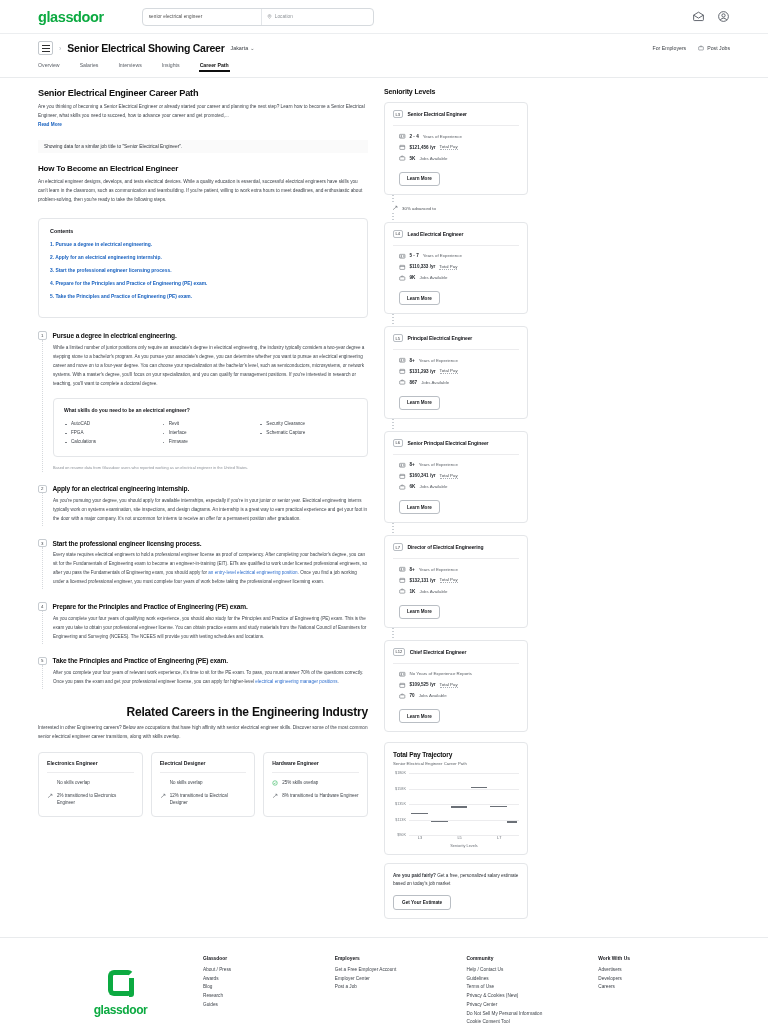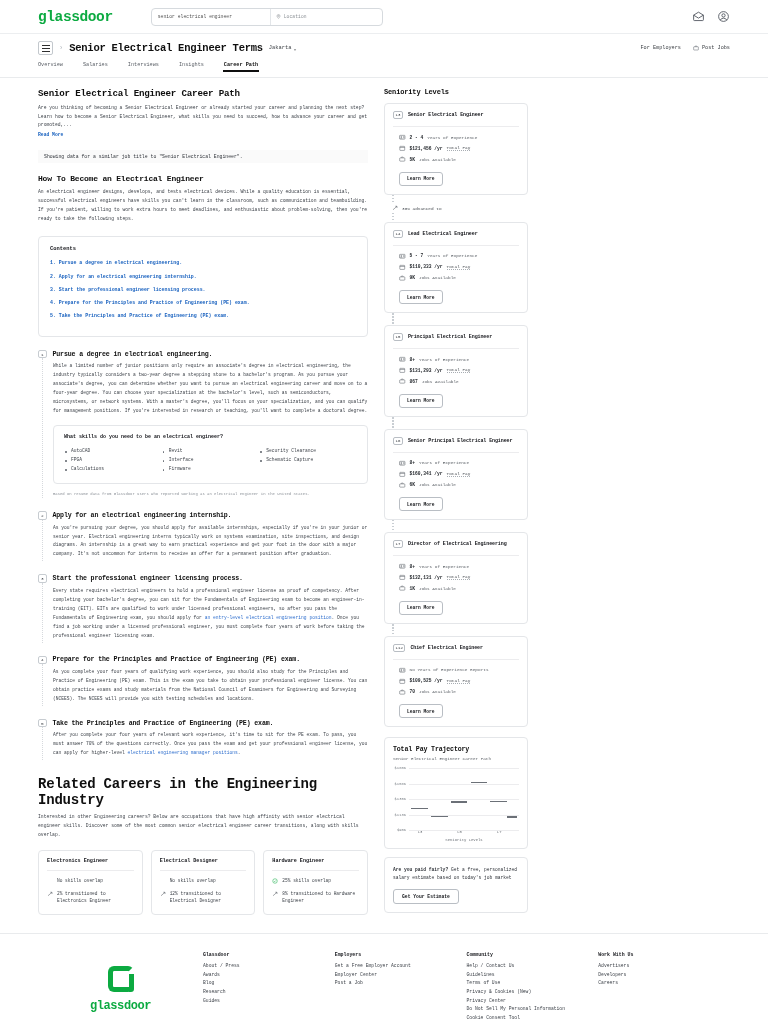--- a/index.html
+++ b/index.html
@@ -9,21 +9,20 @@
     background: #f2f2f2;
     font-family: "Liberation Sans", sans-serif;
     -webkit-font-smoothing: antialiased;
   }
   .page {
     width: 768px;
     height: 1024px;
     background: #ffffff;
     position: relative;
     overflow: hidden;
-    font-family: Liberation Mono, monospace;
   }
 
   
   .topbar {
     height: 34px;
     display: flex;
     align-items: center;
     padding: 0 38px;
     border-bottom: 1px solid #eceef0;
   }
@@ -185,21 +184,21 @@
     font-size: 4.6px; color: #3e434a; line-height: 1.95;
     position: relative; padding-left: 7px;
   }
   .skills-cols li::before {
     content:""; position:absolute; left:1px; top:4.2px;
     width:1.6px; height:1.6px; background:#6b7077; border-radius:50%;
   }
   .srcnote { font-size: 3.9px; color: #8d9299; margin-top: 8px; }
 
   
-  .rel-h { font-size: 14px; font-weight: 700; color: #0f0f0f; margin-top: 16px; letter-spacing: -0.2px;}
+  .rel-h { font-size: 12px; font-weight: 700; color: #0f0f0f; margin-top: 16px; letter-spacing: -0.2px; text-align: right;}
   .rel-p { font-size: 4.7px; color: #3e434a; line-height: 1.9; margin-top: 5px; }
   .rel-cards { display: flex; gap: 8px; margin-top: 10px; }
   .rel-card {
     flex: 1; border: 1px solid #e4e6e9; border-radius: 4px;
     padding: 7px 8px 9px 8px;
   }
   .rel-card h4 { font-size: 5.1px; font-weight: 700; color: #14151a; }
   .rel-div { height: 1px; background: #ececee; margin: 6px 0 7px 0; }
   .rel-line {
     font-size: 4.5px; color: #3e434a; display: flex; gap: 4px;
@@ -329,21 +328,21 @@
     </div>
   </div>
 
   <div class="titlebar">
     <div class="hamburger">
         <i></i>
         <i></i>
         <i></i>
       </div>
     <span class="crumbsep">›</span>
-    <span class="pagetitle">Senior Electrical Engineer Terms</span>
+    <span class="pagetitle">Senior Electrical Showing Career</span>
     <span class="loc">
       <span>Jakarta</span>
       <span class="caret">⌄</span>
     </span>
     <div class="tb-right">
       <span class="tb-link">For Employers</span>
       <span class="tb-link ic">
         <span>
           <svg width="6" height="6" viewBox="0 0 24 24" fill="none" stroke="#4a5059" stroke-width="1.8">
             <rect x="2.5" y="7" width="19" height="13" rx="2"></rect>

